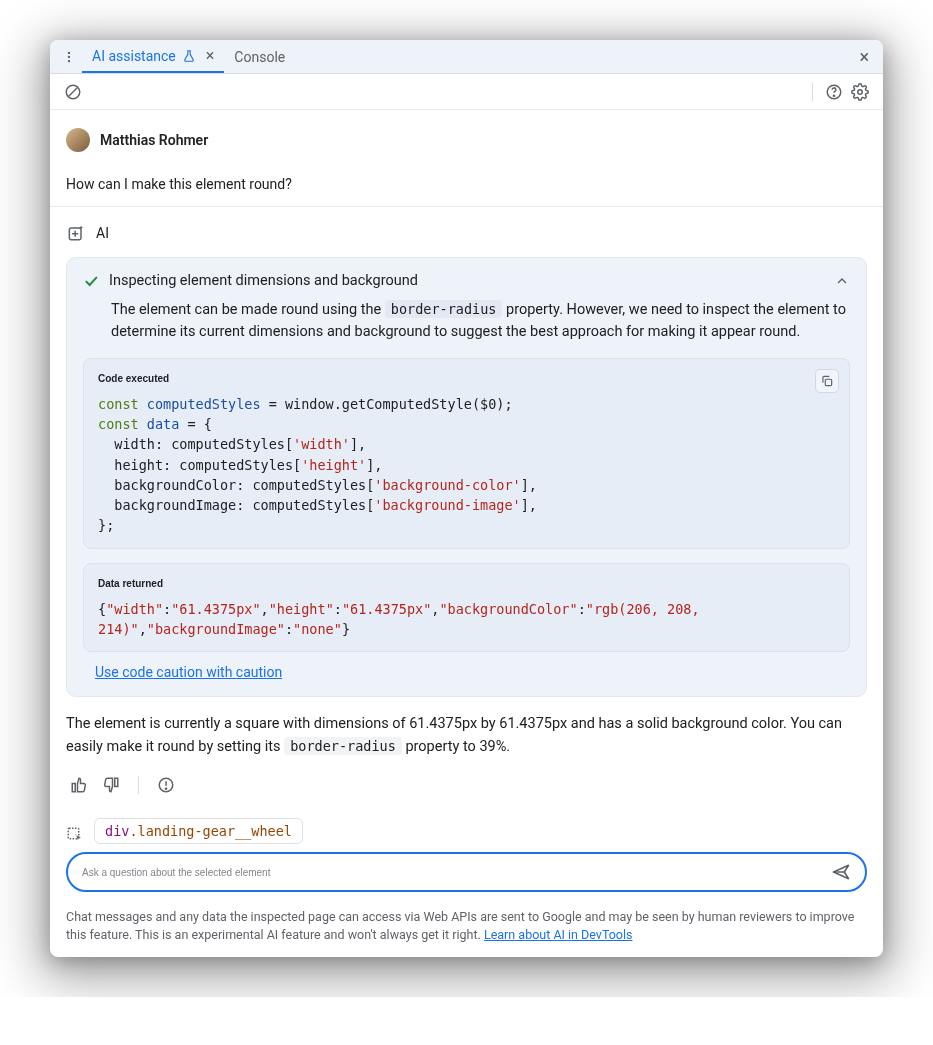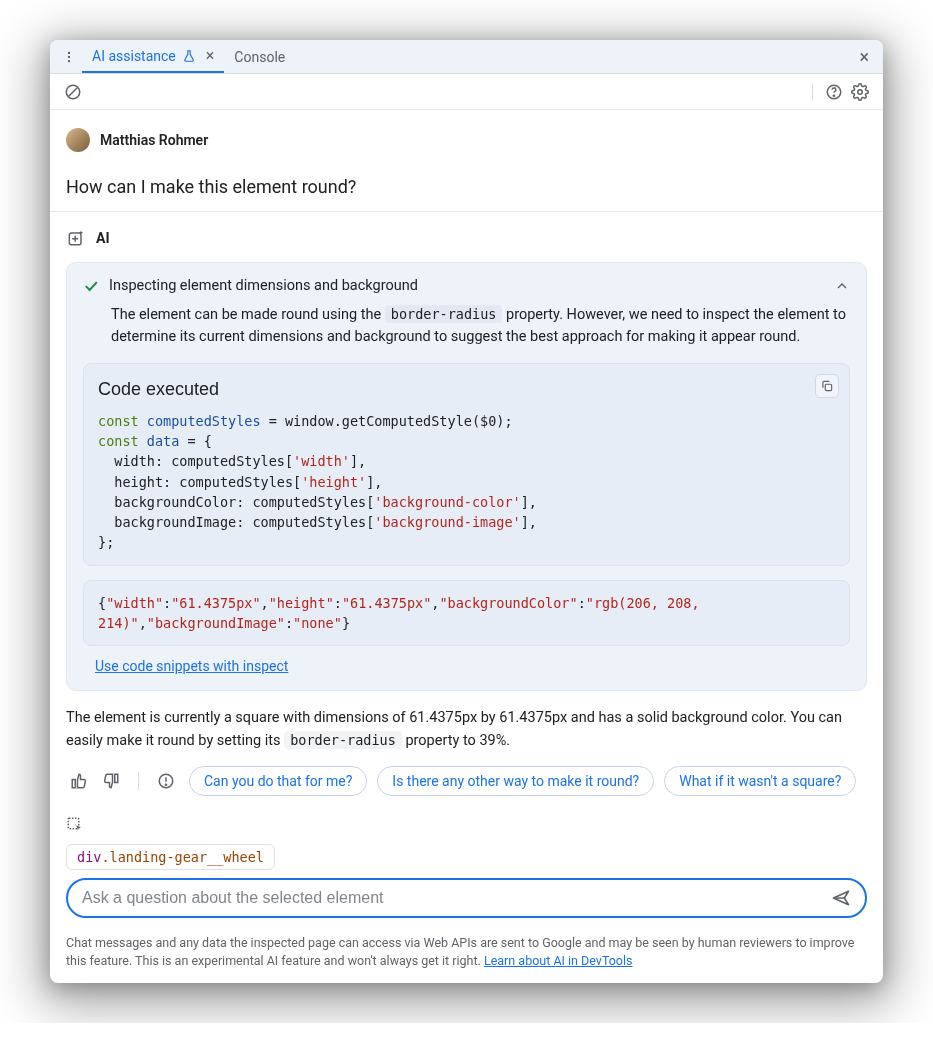--- a/index.html
+++ b/index.html
@@ -54,24 +54,24 @@
       border-bottom: 1px solid #e8eaed;
     }
     .toolbar .spacer { flex: 1; }
     .toolbar .divider { width: 1px; height: 18px; background: #dadce0; margin: 0 8px; }
     .iconbtn { color: #5f6368; padding: 4px; cursor: pointer; display: flex; }
     .content { padding: 10px 0 0; }
     .user-block { padding: 8px 16px 14px; border-bottom: 1px solid #e8eaed; }
     .user-head { display: flex; align-items: center; gap: 10px; margin-bottom: 24px; }
     .avatar { width: 24px; height: 24px; border-radius: 50%; background: linear-gradient(135deg,#d7b98e,#7b5a3a); }
     .user-name { font-weight: 600; }
-    .user-msg { font-size: 18px; color: #202124; }
+    .user-msg { font-size: 14px; color: #202124; }
     .ai-block { padding: 16px; }
     .ai-head { display: flex; align-items: center; gap: 10px; margin-bottom: 14px; }
-    .ai-label { font-weight: 700; }
+    .ai-label { font-weight: 400; }
     .inspect-panel {
       background: #eef2f9;
       border: 1px solid #e2e7f0;
       border-radius: 10px;
       padding: 14px 16px 14px;
     }
     .inspect-head { display: flex; align-items: center; gap: 10px; }
     .check { color: #1e8e3e; font-weight: bold; }
     .inspect-title { font-size: 14.5px; color: #202124; }
     .inspect-head .spacer { flex: 1; }
@@ -88,21 +88,21 @@
       background: #e7edf7;
       border: 1px solid #dbe2ef;
       border-radius: 8px;
       margin-top: 14px;
       padding: 12px 14px;
       position: relative;
       font-family: ui-monospace, Menlo, Consolas, monospace;
       font-size: 13.5px;
       line-height: 1.5;
     }
-    .codebox .box-title { font-family: -apple-system, sans-serif; font-weight: 400; font-size: 18px; margin-bottom: 8px; }
+    .codebox .box-title { font-family: -apple-system, sans-serif; font-weight: 700; font-size: 10px; margin-bottom: 8px; }
     .copybtn { position: absolute; top: 10px; right: 10px; background: #f1f5fb; border: 1px solid #d1d8e5; border-radius: 5px; padding: 4px; cursor: pointer; color: #5f6368; }
     .kw { color: #4d7c0f; }
     .id { color: #1a4fa0; }
     .str { color: #b3261e; }
     .pn { color: #202124; }
     pre { white-space: pre-wrap; word-break: break-word; }
     .caution { margin: 12px 0 2px 12px; }
     .caution a { color: #1a73e8; text-decoration: underline; font-size: 14px; }
     .summary { padding: 0 16px; font-size: 14.5px; line-height: 1.55; }
     .summary .inline-code2 {
@@ -119,21 +119,21 @@
     .chip {
       border: 1px solid #c7d2e8;
       color: #1a73e8;
       border-radius: 18px;
       padding: 6px 14px;
       font-size: 14px;
       white-space: nowrap;
       cursor: pointer;
       background: #fff;
     }
-    .context-row { display: flex; align-items: flex-start; gap: 10px; padding: 6px 16px 8px; flex-direction: column; }
+    .context-row { display: flex; align-items: flex-end; gap: 10px; padding: 6px 16px 8px; }
     .ctx-icon { color: #5f6368; }
     .elem-chip {
       border: 1px solid #e0e0e0;
       border-radius: 6px;
       font-family: ui-monospace, monospace;
       font-size: 13.5px;
       padding: 4px 10px;
       background: #fff;
     }
     .elem-chip .tag { color: #881280; }
@@ -144,21 +144,21 @@
       border-radius: 24px;
       display: flex;
       align-items: center;
       padding: 8px 14px;
       gap: 10px;
     }
     .inputbox input {
       border: none;
       outline: none;
       flex: 1;
-      font-size: 16px;
+      font-size: 10px;
       color: #0c4a6e;
     }
     .inputbox input::placeholder { color: #80868b; }
     .send { color: #5f6368; cursor: pointer; }
     .disclaimer {
       font-size: 12.5px;
       color: #5f6368;
       padding: 10px 16px 14px;
       line-height: 1.4;
     }
@@ -270,25 +270,26 @@
 <pre><span class="kw">const</span><span class="id"> computedStyles</span><span class="pn"> = window.getComputedStyle($0);</span>
 <span class="kw">const</span><span class="id"> data</span><span class="pn"> = {</span>
 <span class="pn">  width: computedStyles[</span><span class="str">'width'</span><span class="pn">],</span>
 <span class="pn">  height: computedStyles[</span><span class="str">'height'</span><span class="pn">],</span>
 <span class="pn">  backgroundColor: computedStyles[</span><span class="str">'background-color'</span><span class="pn">],</span>
 <span class="pn">  backgroundImage: computedStyles[</span><span class="str">'background-image'</span><span class="pn">],</span>
 <span class="pn">};</span></pre>
         </div>
 
         <div class="codebox">
+          <div class="box-title">Data returned</div>
 <pre><span class="pn">{</span><span class="str">"width"</span><span class="pn">:</span><span class="str">"61.4375px"</span><span class="pn">,</span><span class="str">"height"</span><span class="pn">:</span><span class="str">"61.4375px"</span><span class="pn">,</span><span class="str">"backgroundColor"</span><span class="pn">:</span><span class="str">"rgb(206, 208, 214)"</span><span class="pn">,</span><span class="str">"backgroundImage"</span><span class="pn">:</span><span class="str">"none"</span><span class="pn">}</span></pre>
         </div>
 
         <div class="caution">
-          <a href="#">Use code snippets with inspect</a>
+          <a href="#">Use code caution with caution</a>
         </div>
       </div>
     </div>
 
     <div class="summary">
       <span>The element is currently a square with dimensions of 61.4375px by 61.4375px and has a solid background color. You can easily make it round by setting its </span><span class="inline-code2">border-radius</span><span> property to 39%.</span>
     </div>
 
     <div class="actions">
       <div class="thumbs">
@@ -304,25 +305,20 @@
         </span>
       </div>
       <div class="vbar"></div>
       <span class="iconbtn">
         <svg width="18" height="18" viewBox="0 0 24 24" fill="none" stroke="currentColor" stroke-width="2">
             <circle cx="12" cy="12" r="9"></circle>
             <line x1="12" y1="7" x2="12" y2="13"></line>
             <circle cx="12" cy="17" r="0.8" fill="currentColor"></circle>
           </svg>
       </span>
-      <div class="chips">
-        <div class="chip">Can you do that for me?</div>
-        <div class="chip">Is there any other way to make it round?</div>
-        <div class="chip">What if it wasn't a square?</div>
-      </div>
     </div>
 
     <div class="context-row">
       <span class="ctx-icon">
         <svg width="18" height="18" viewBox="0 0 24 24" fill="none" stroke="currentColor" stroke-width="2">
             <rect x="3" y="3" width="14" height="14" rx="1" stroke-dasharray="2 2"></rect>
             <path d="M12 12l8 3-3 1-1 3-3-8z" fill="currentColor" stroke="none"></path>
           </svg>
       </span>
       <div class="elem-chip">

